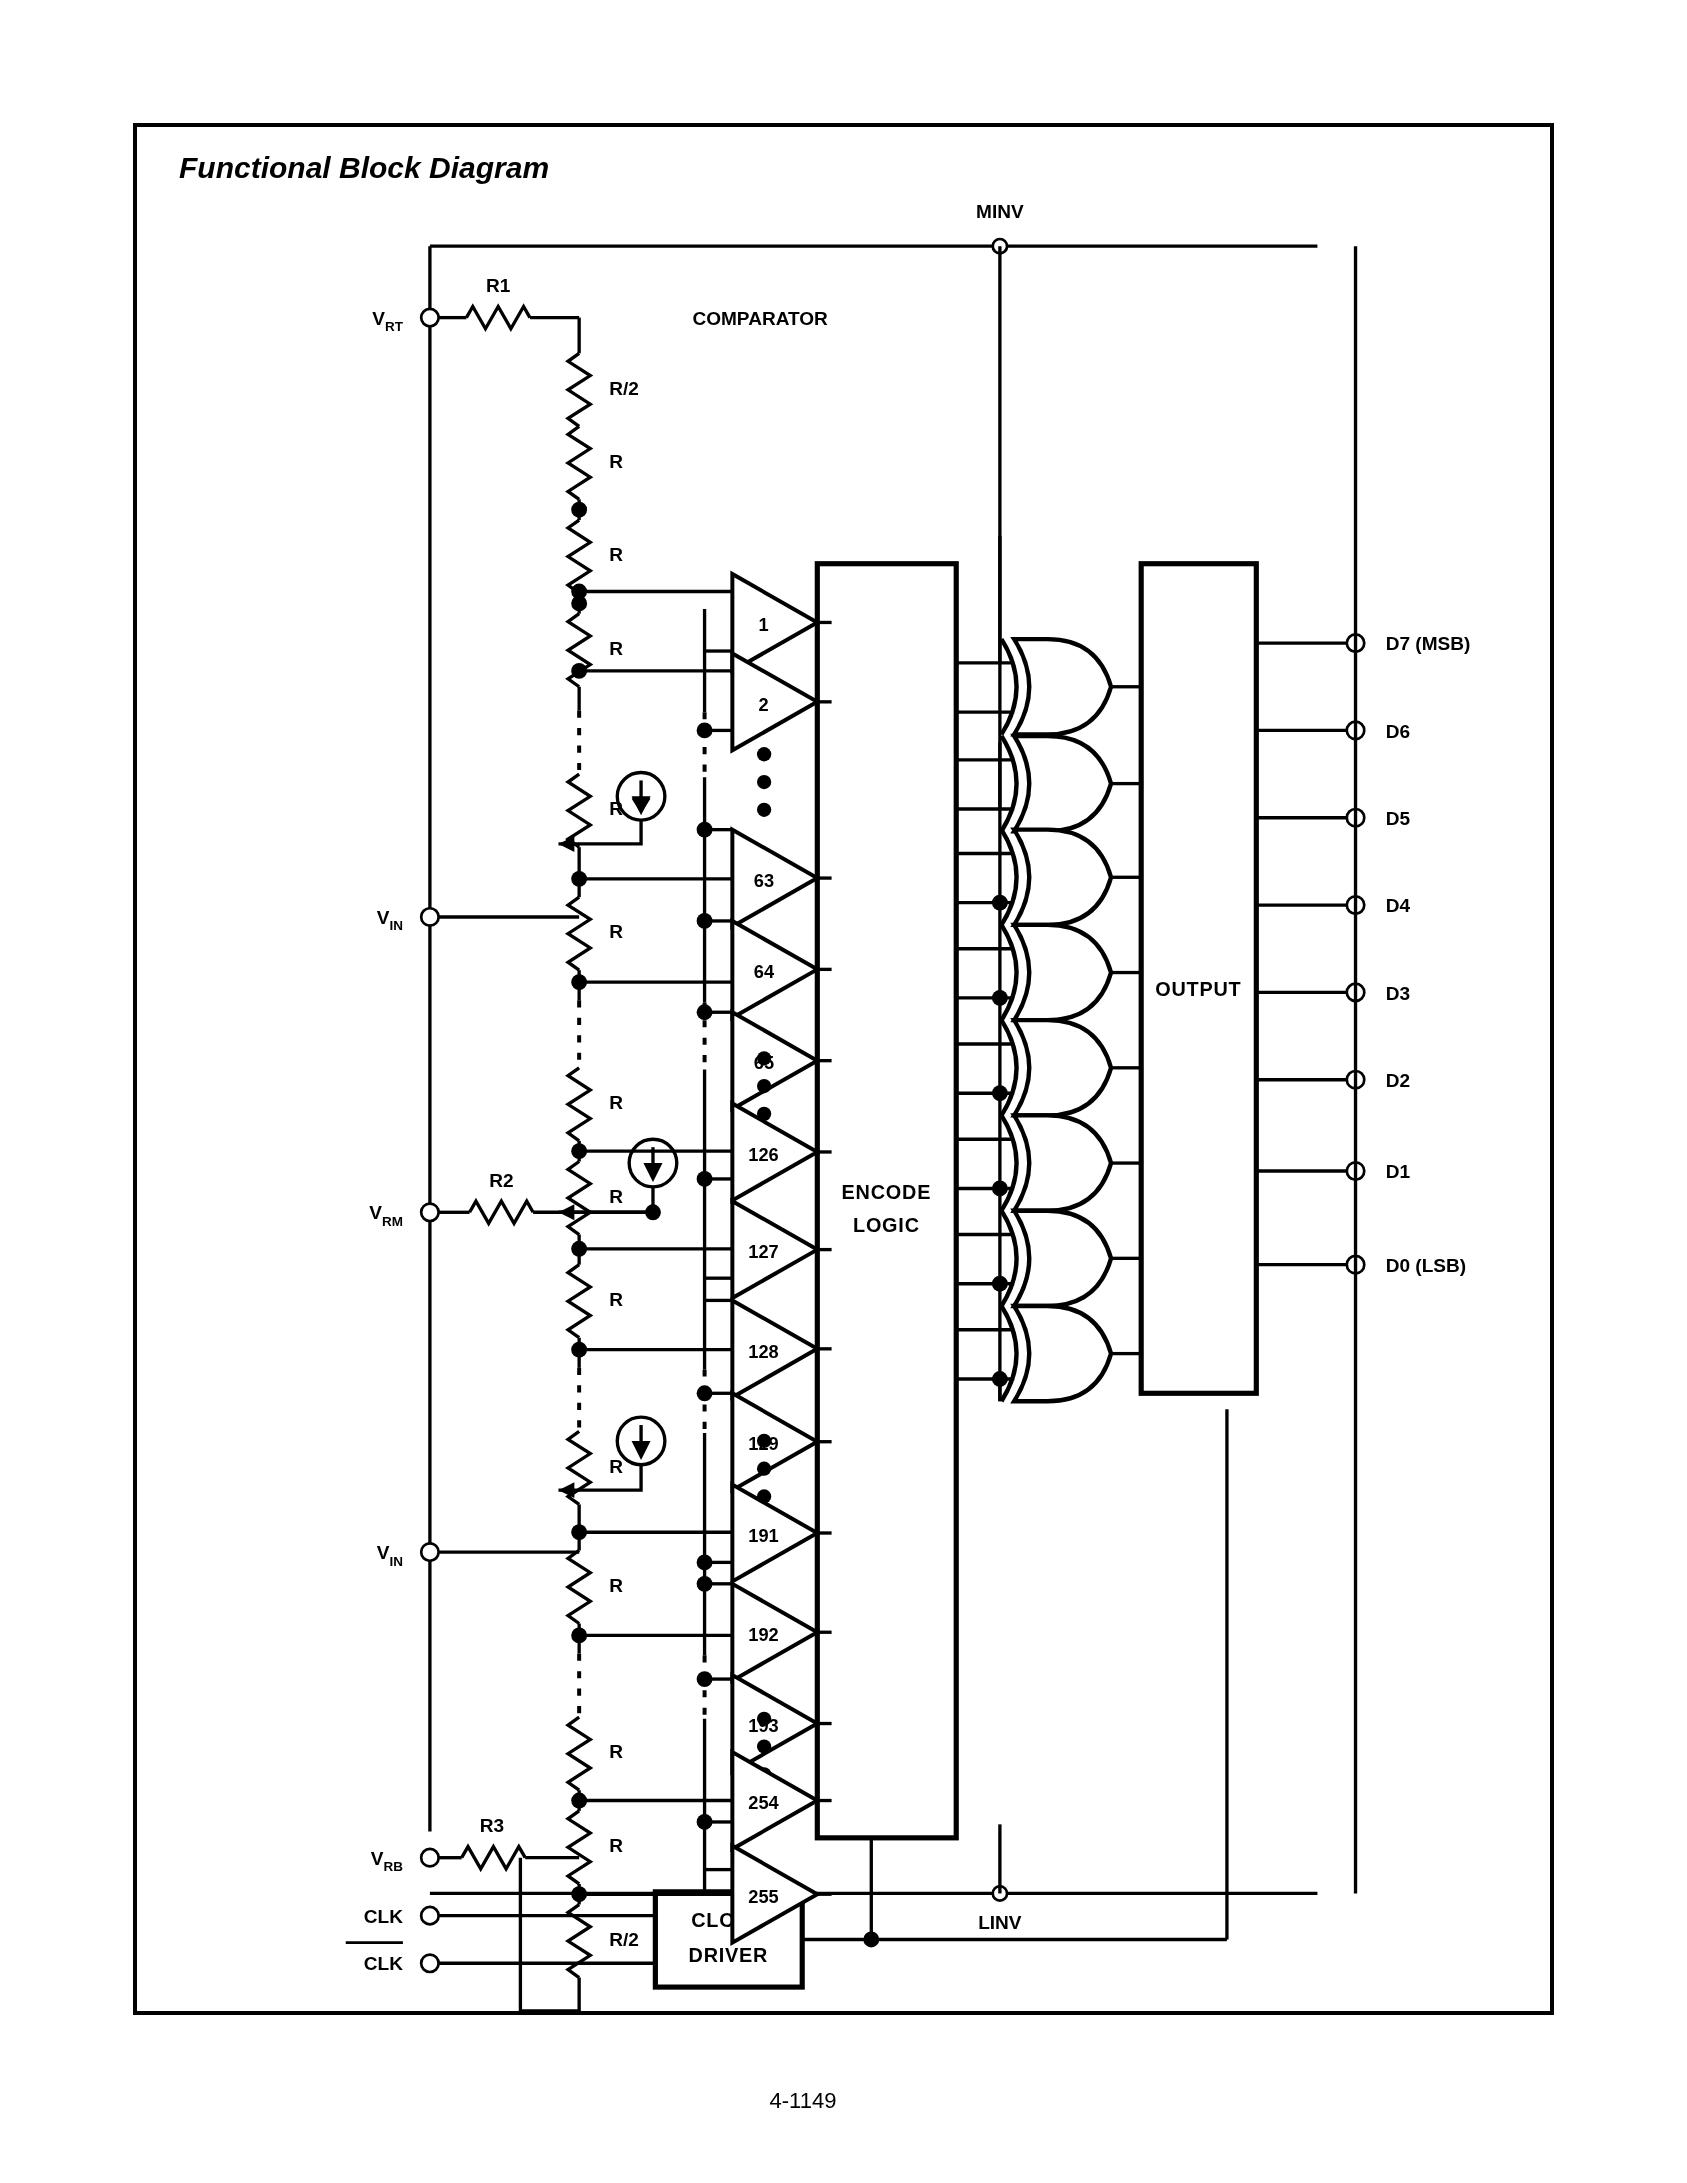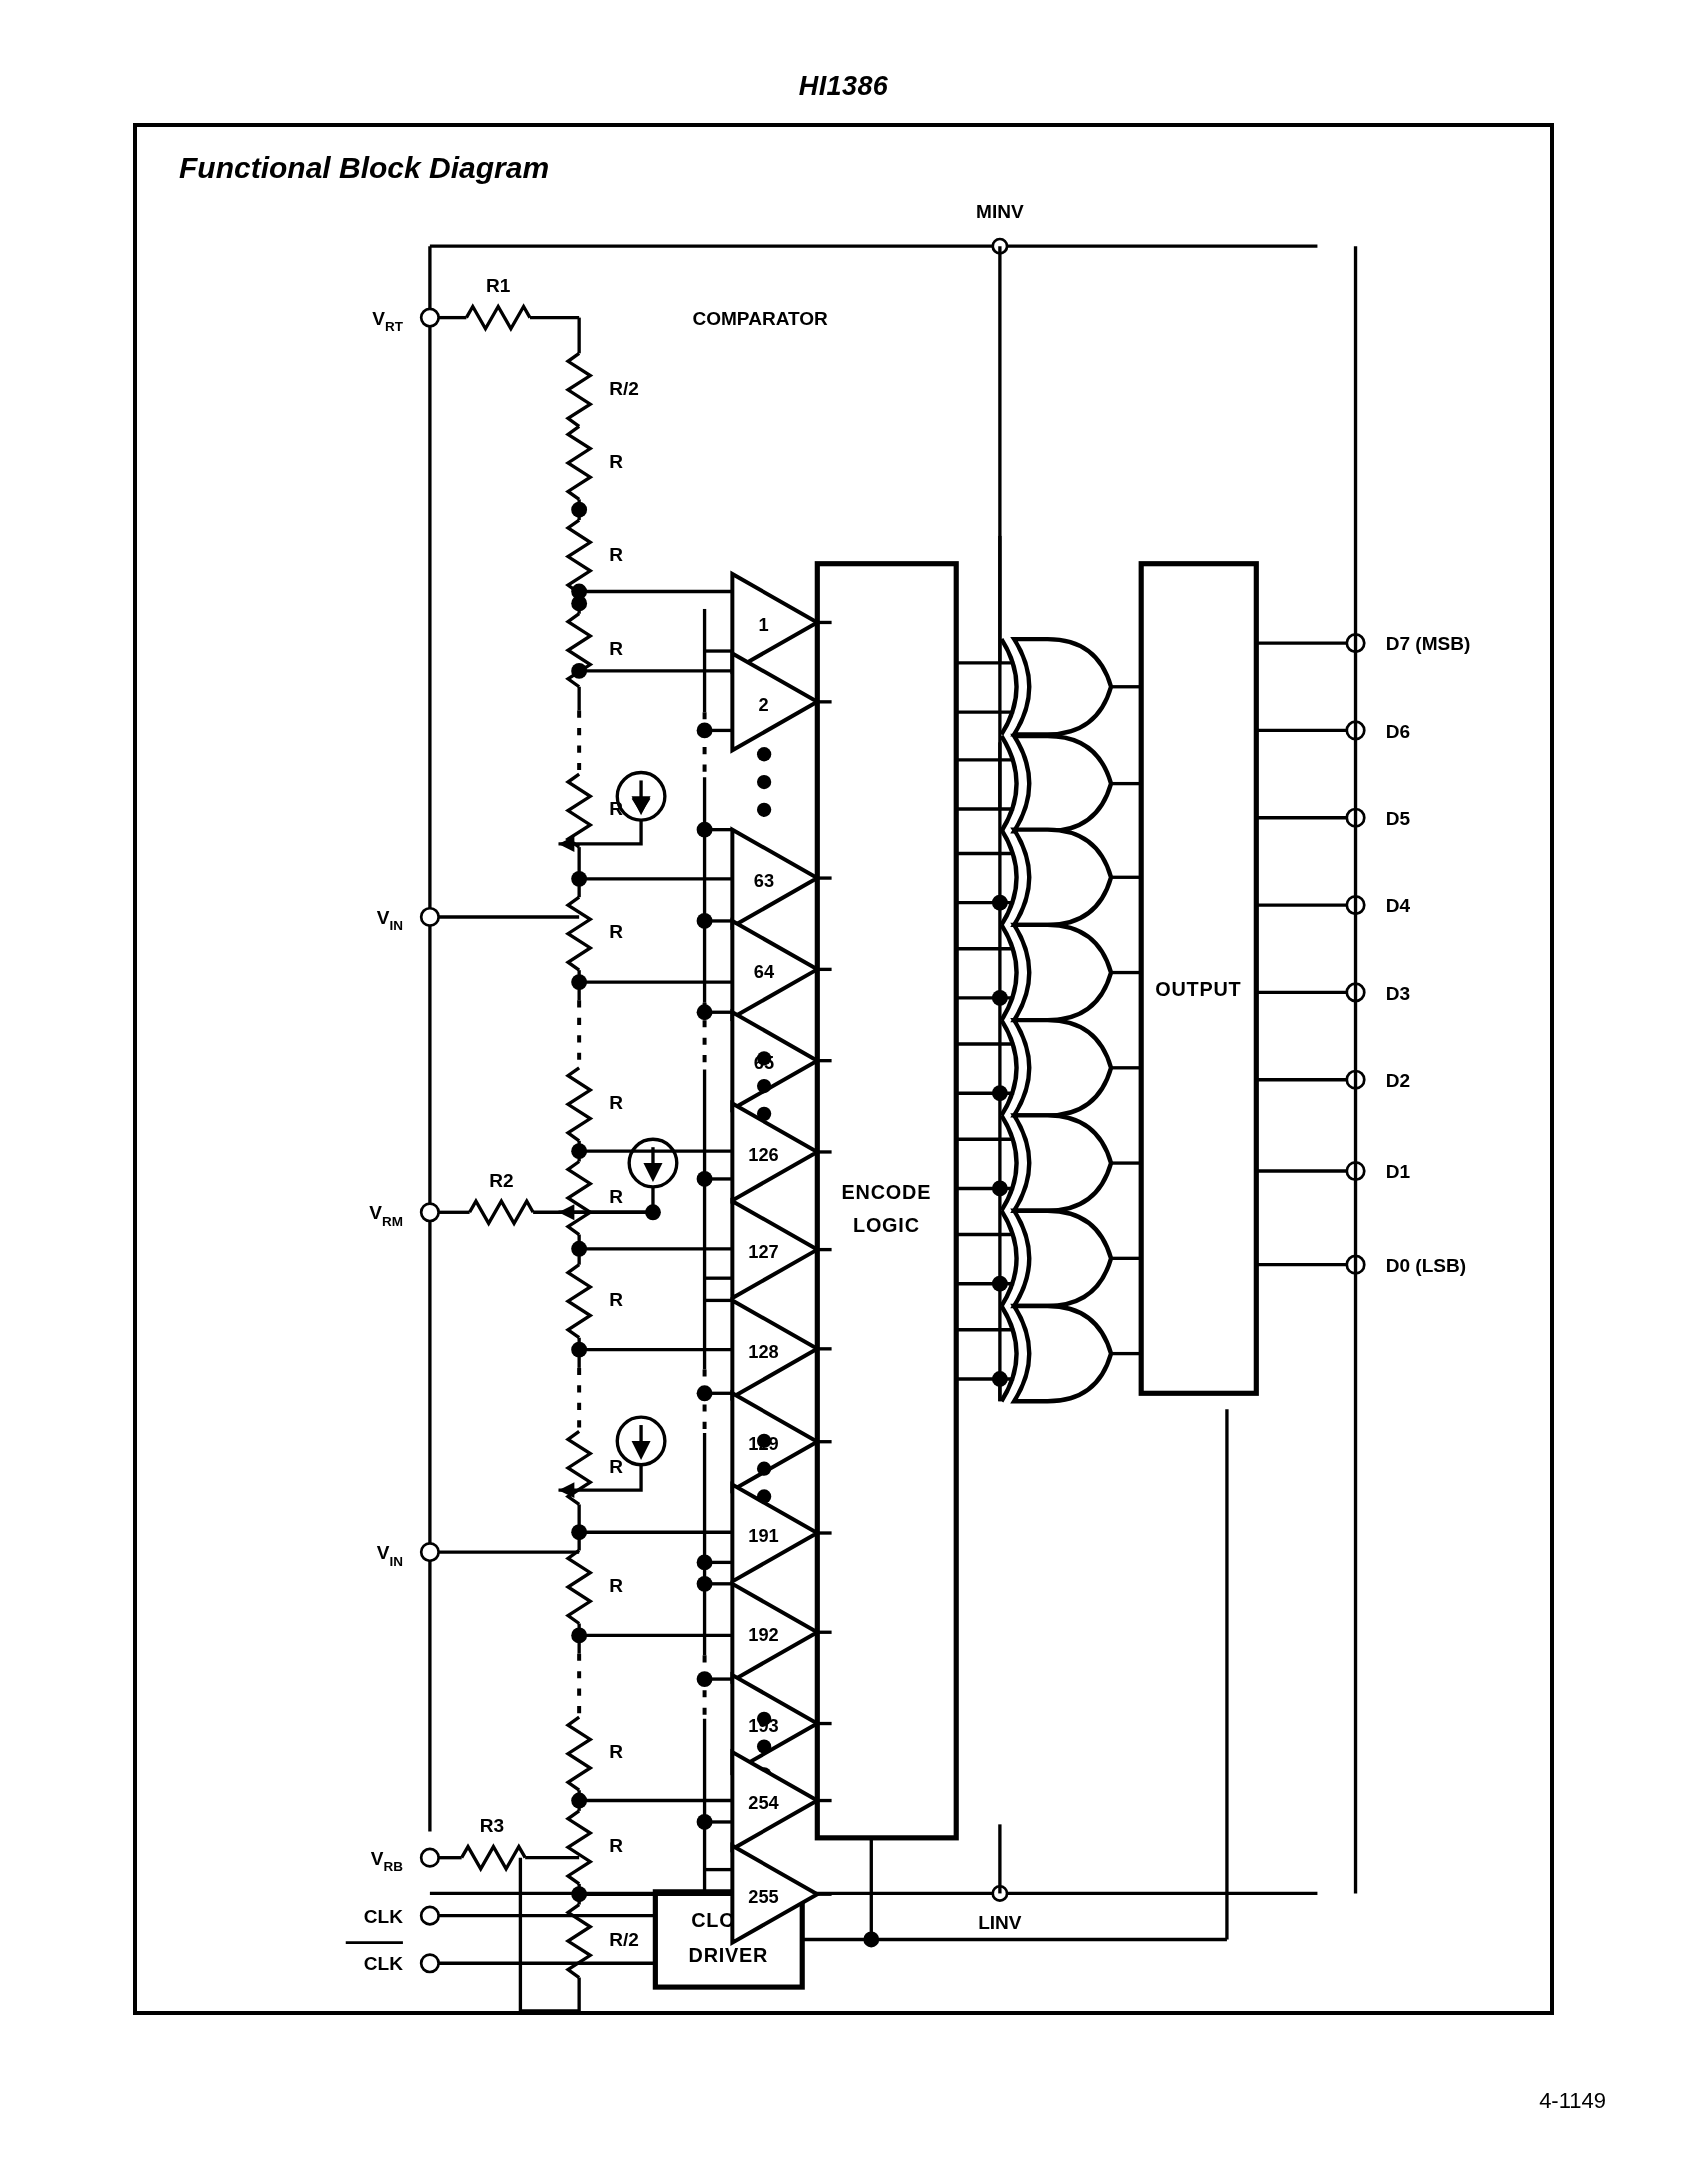--- a/index.html
+++ b/index.html
@@ -1,20 +1,20 @@
 <!DOCTYPE html>
 <html style="font-size:12.7px"><head>
 <meta charset="utf-8">
 <style>
   html,body{margin:0;padding:0;background:#ffffff;}
   body{width:1687px;height:2183px;font-family:"Liberation Sans",sans-serif;color:#000;}
   #sheet{position:relative;width:1687px;height:2183px;overflow:hidden;}
   #pageTitle{position:absolute;top:71px;left:0;width:1687px;text-align:center;
     font-size:27px;font-weight:bold;font-style:italic;letter-spacing:0.4px;}
-  #pageFooter{position:absolute;top:2088px;left:0;width:1606px;text-align:right;
+  #pageFooter{position:absolute;top:2088px;left:0;width:1606px;text-align:center;
     font-size:22px;font-weight:normal;}
   #frame{position:absolute;left:133px;top:123px;width:1421px;height:1892px;
     border:4.8px solid #000;box-sizing:border-box;background:#fff;}
   #blockTitle{position:absolute;left:163px;top:151px;font-size:30px;
     font-weight:bold;font-style:italic;margin-left:16px;}
   #svgwrap{position:absolute;left:133px;top:123px;}
   svg{display:block;}
   text{font-family:"Liberation Sans",sans-serif;font-weight:bold;fill:#000;}
   .lbl{font-size:24px;}
   .sub{font-size:17px;}
@@ -28,21 +28,20 @@
   .gate{stroke:#000;stroke-width:5.5;fill:#fff;}
   .pin{stroke:#000;stroke-width:3.4;fill:#fff;}
   .dot{fill:#000;}
   .dash{stroke:#000;stroke-width:5;fill:none;stroke-linecap:butt;stroke-dasharray:9 13;}
 </style>
 </head>
 <body>
 
 <div id="sheet">
 
-  <div id="pageTitle">HI1386</div>
 
   <div id="frame"></div>
   <div id="blockTitle">Functional Block Diagram</div>
 
   <div id="svgwrap">
   <svg width="1421" height="1892" viewBox="0 0 1790 2383" xmlns="http://www.w3.org/2000/svg">
 
     <g>
       <path class="wire w4" d="M374 155 L374 2152"></path>
       <path class="wire w4" d="M374 155 L1492 155"></path>

